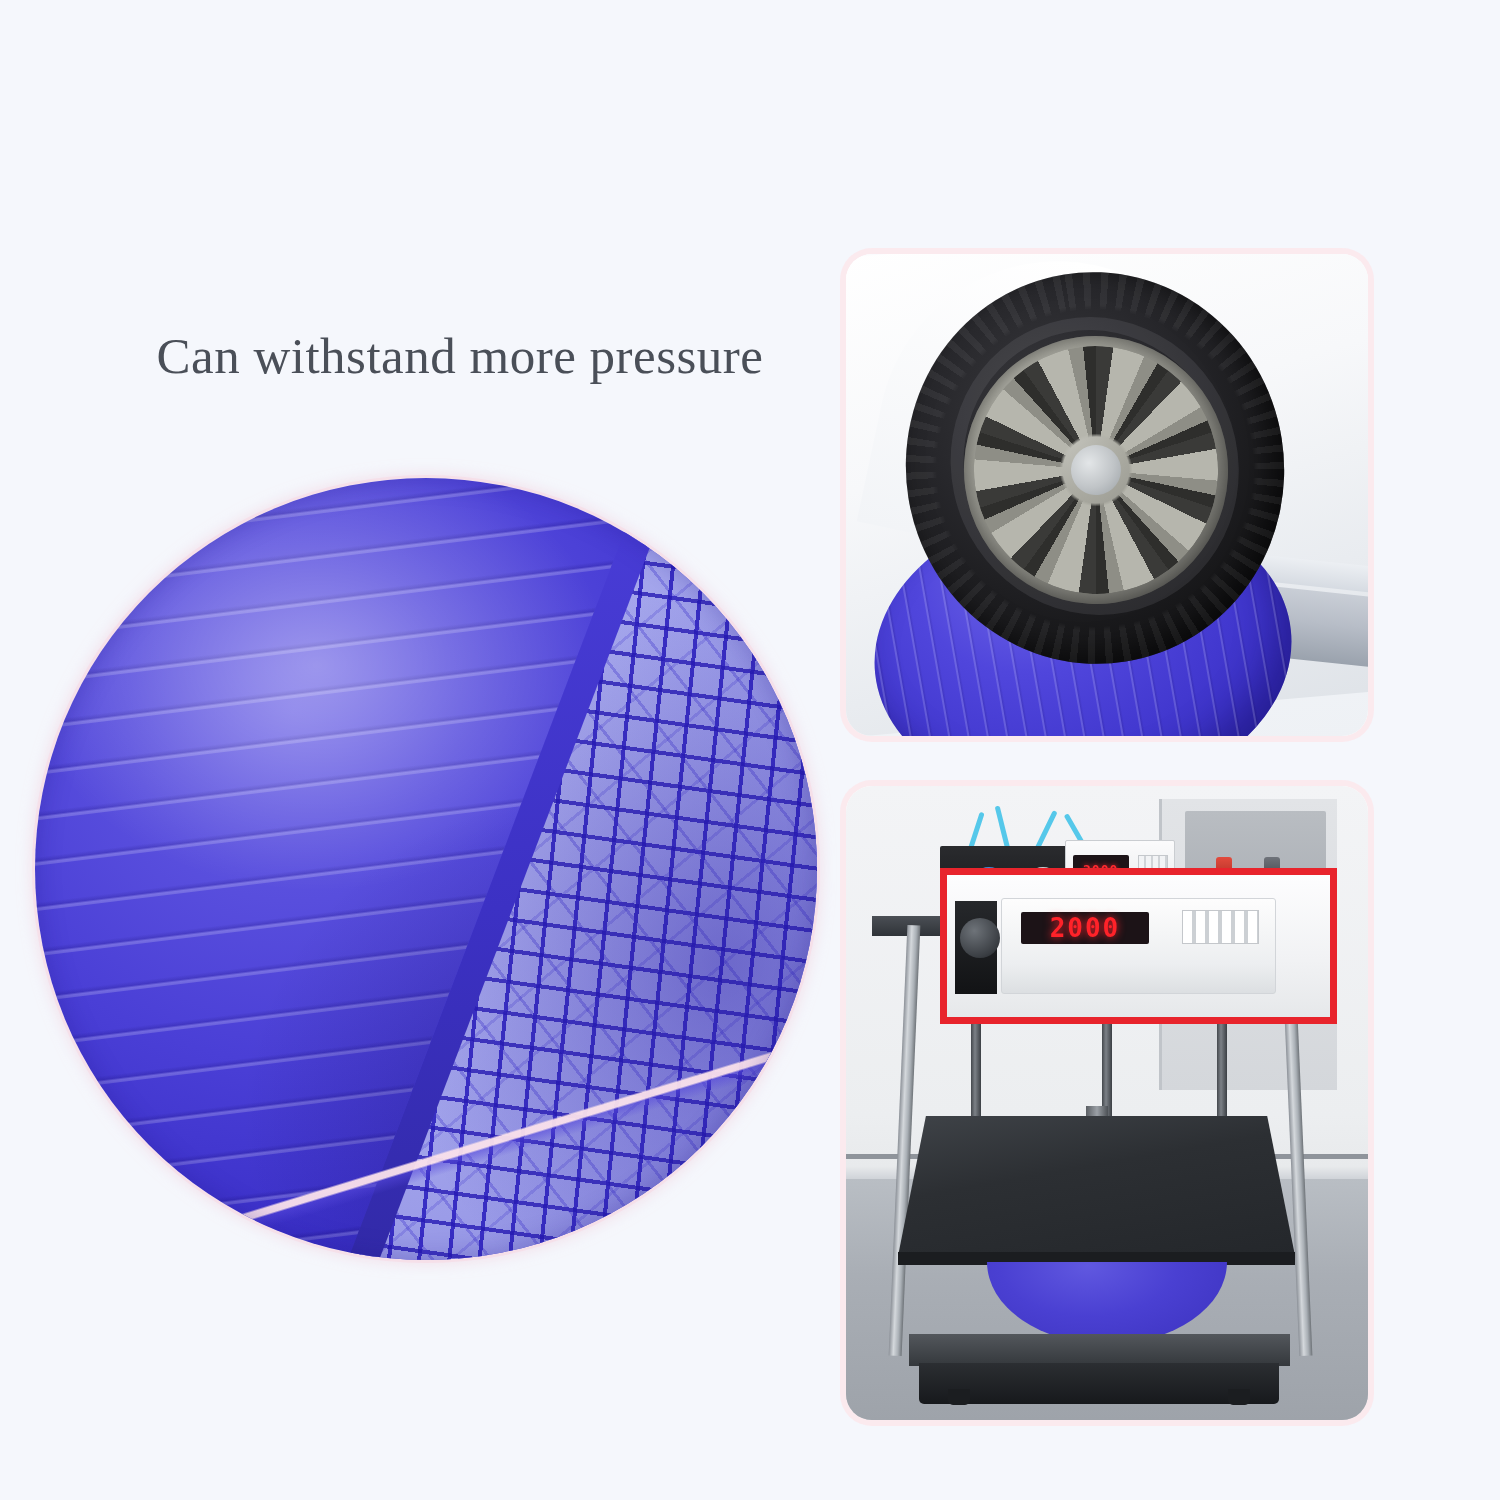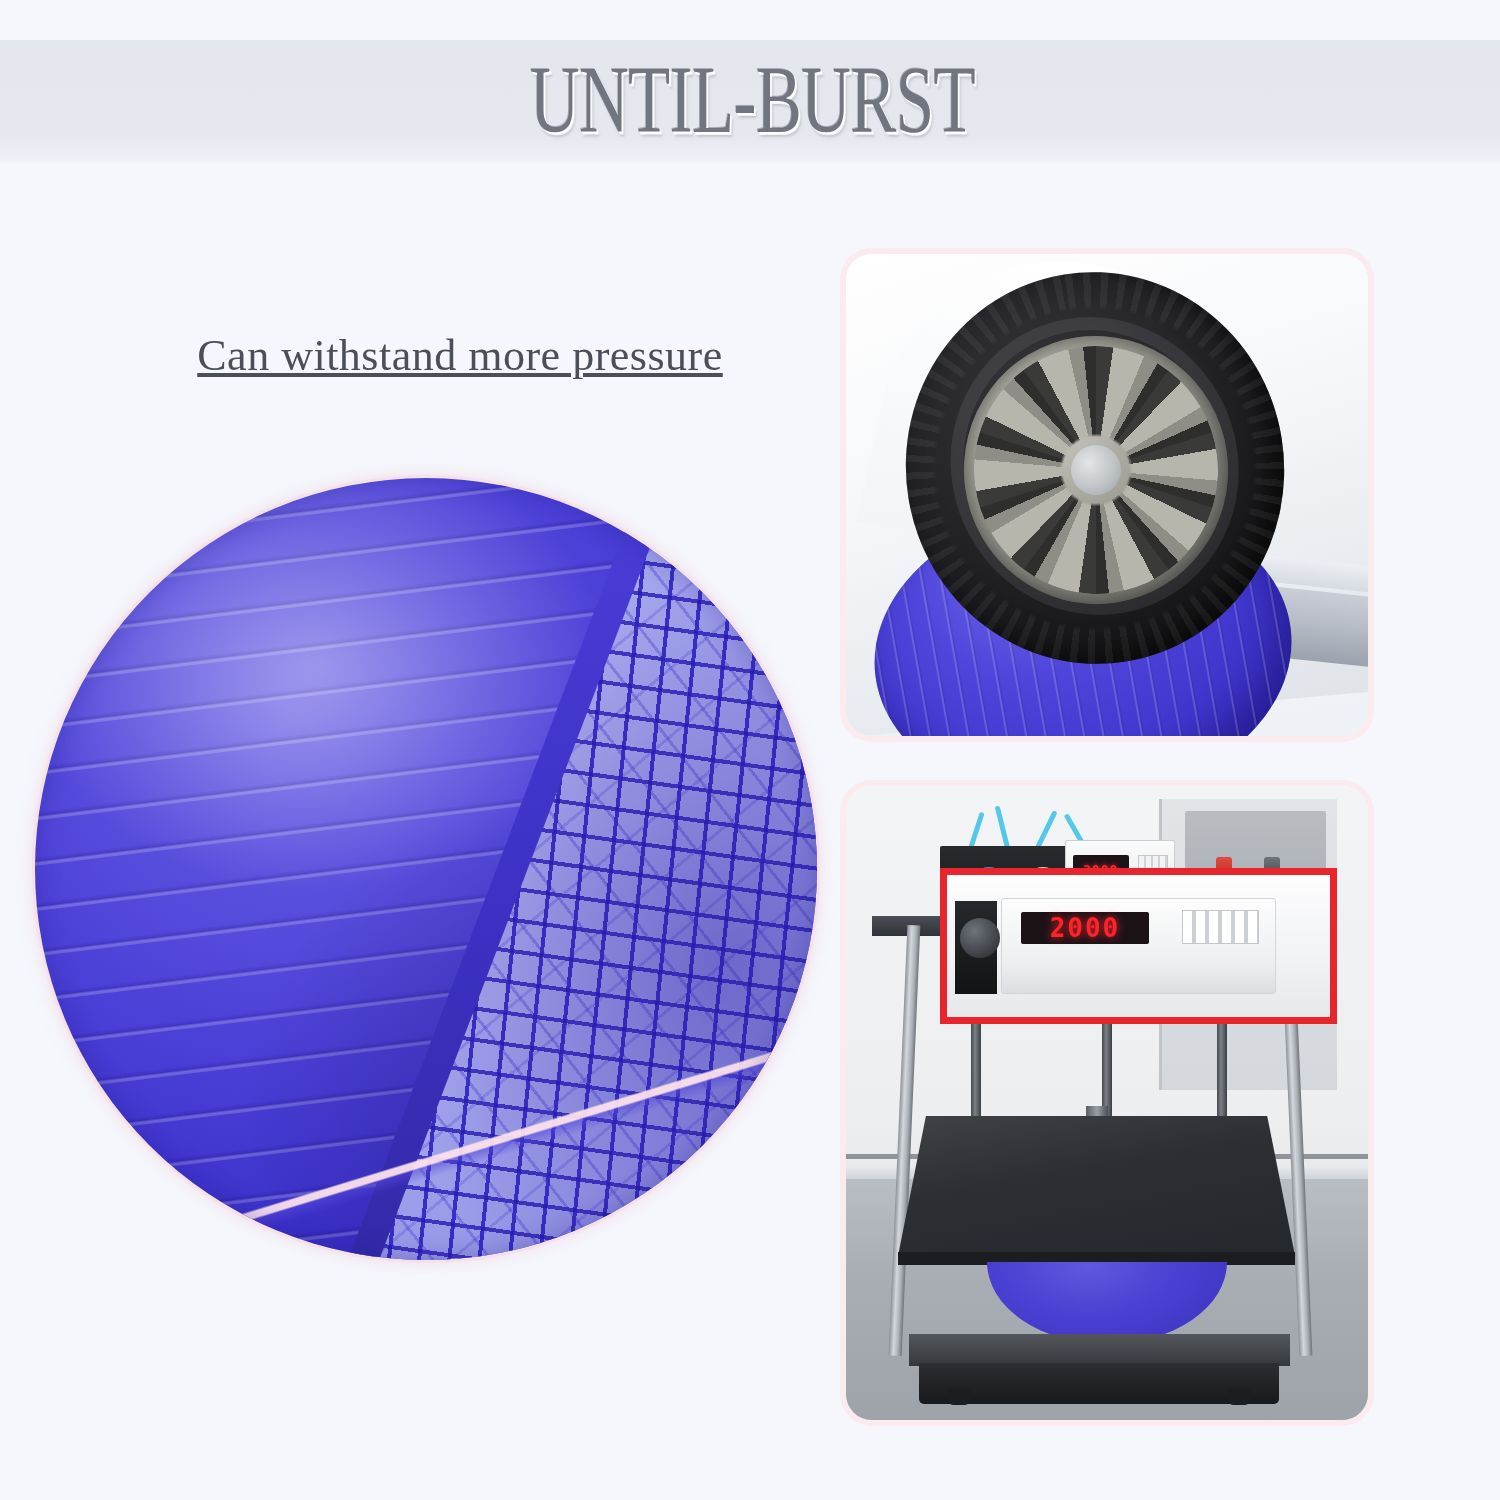--- a/index.html
+++ b/index.html
@@ -60,24 +60,23 @@
     text-align: center;
     color: #4a4f58;
     font-family: "Liberation Serif", serif;
   }
   .caption-line-1 {
     font-size: 44px;
     line-height: 62px;
     letter-spacing: 0.5px;
   }
   .caption-line-2 {
-    font-size: 44px;
+    font-size: 51px;
     line-height: 62px;
     letter-spacing: 0.5px;
-    text-decoration: underline;
   }
 
   
   .ball-wrap {
     position: absolute;
     left: 35px;
     top: 478px;
     width: 782px;
     height: 782px;
   }
@@ -626,23 +625,20 @@
     color: #e8242c;
     letter-spacing: -1px;
     white-space: nowrap;
   }
 </style>
 </head>
 <body>
 
 <div class="page">
 
-  <div class="header-band">
-    <div class="header-title">UNTIL-BURST</div>
-  </div>
 
   <div class="caption-block">
     <div class="caption-line-2">Can withstand more pressure</div>
   </div>
 
   <div class="ball-wrap">
     <div class="ball">
       <div class="ball-solid"></div>
       <div class="ball-gloss"></div>
 

